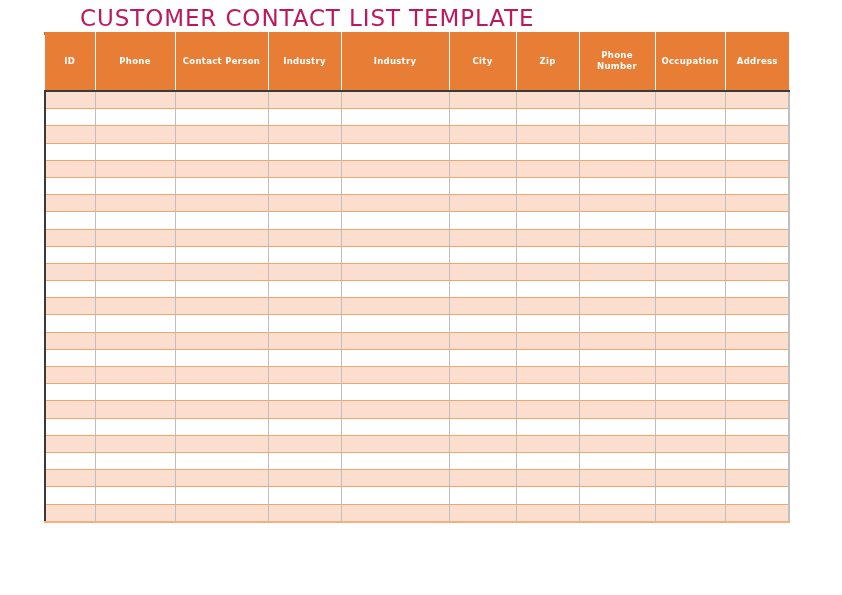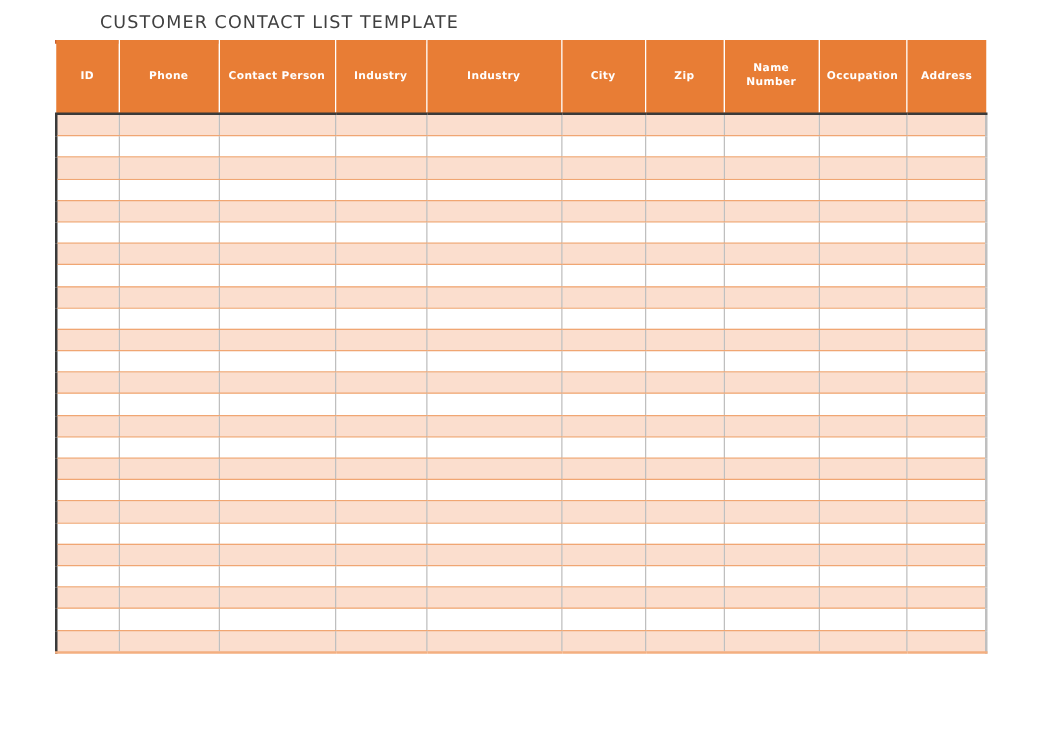--- a/index.html
+++ b/index.html
@@ -26,23 +26,23 @@
 
   
   #title-block {
     position: absolute;
     left: 44px;
     top: 8px;
     width: 400px;
   }
   #page-title {
     font-family: "DejaVu Sans", sans-serif;
-    font-size: 14px;
+    font-size: 23px;
     letter-spacing: 0.9px;
-    color: #404040;
+    color: #be185d;
     line-height: 20px;
     white-space: nowrap;
     padding-left: 36px;
   }
   #title-rule {
     margin-top: 4px;
     width: 399px;
     height: 3px;
     background: #C86030;
   }
@@ -141,21 +141,21 @@
     </colgroup>
     <thead>
       <tr>
         <th>ID</th>
         <th>Phone</th>
         <th>Contact Person</th>
         <th>Industry</th>
         <th>Industry</th>
         <th>City</th>
         <th>Zip</th>
-        <th>Name Number</th>
+        <th>Phone Number</th>
         <th>Occupation</th>
         <th>Address</th>
       </tr>
     </thead>
     <tbody id="table-body">
         <tr class="odd">
           <td></td>
           <td></td>
           <td></td>
           <td></td>

